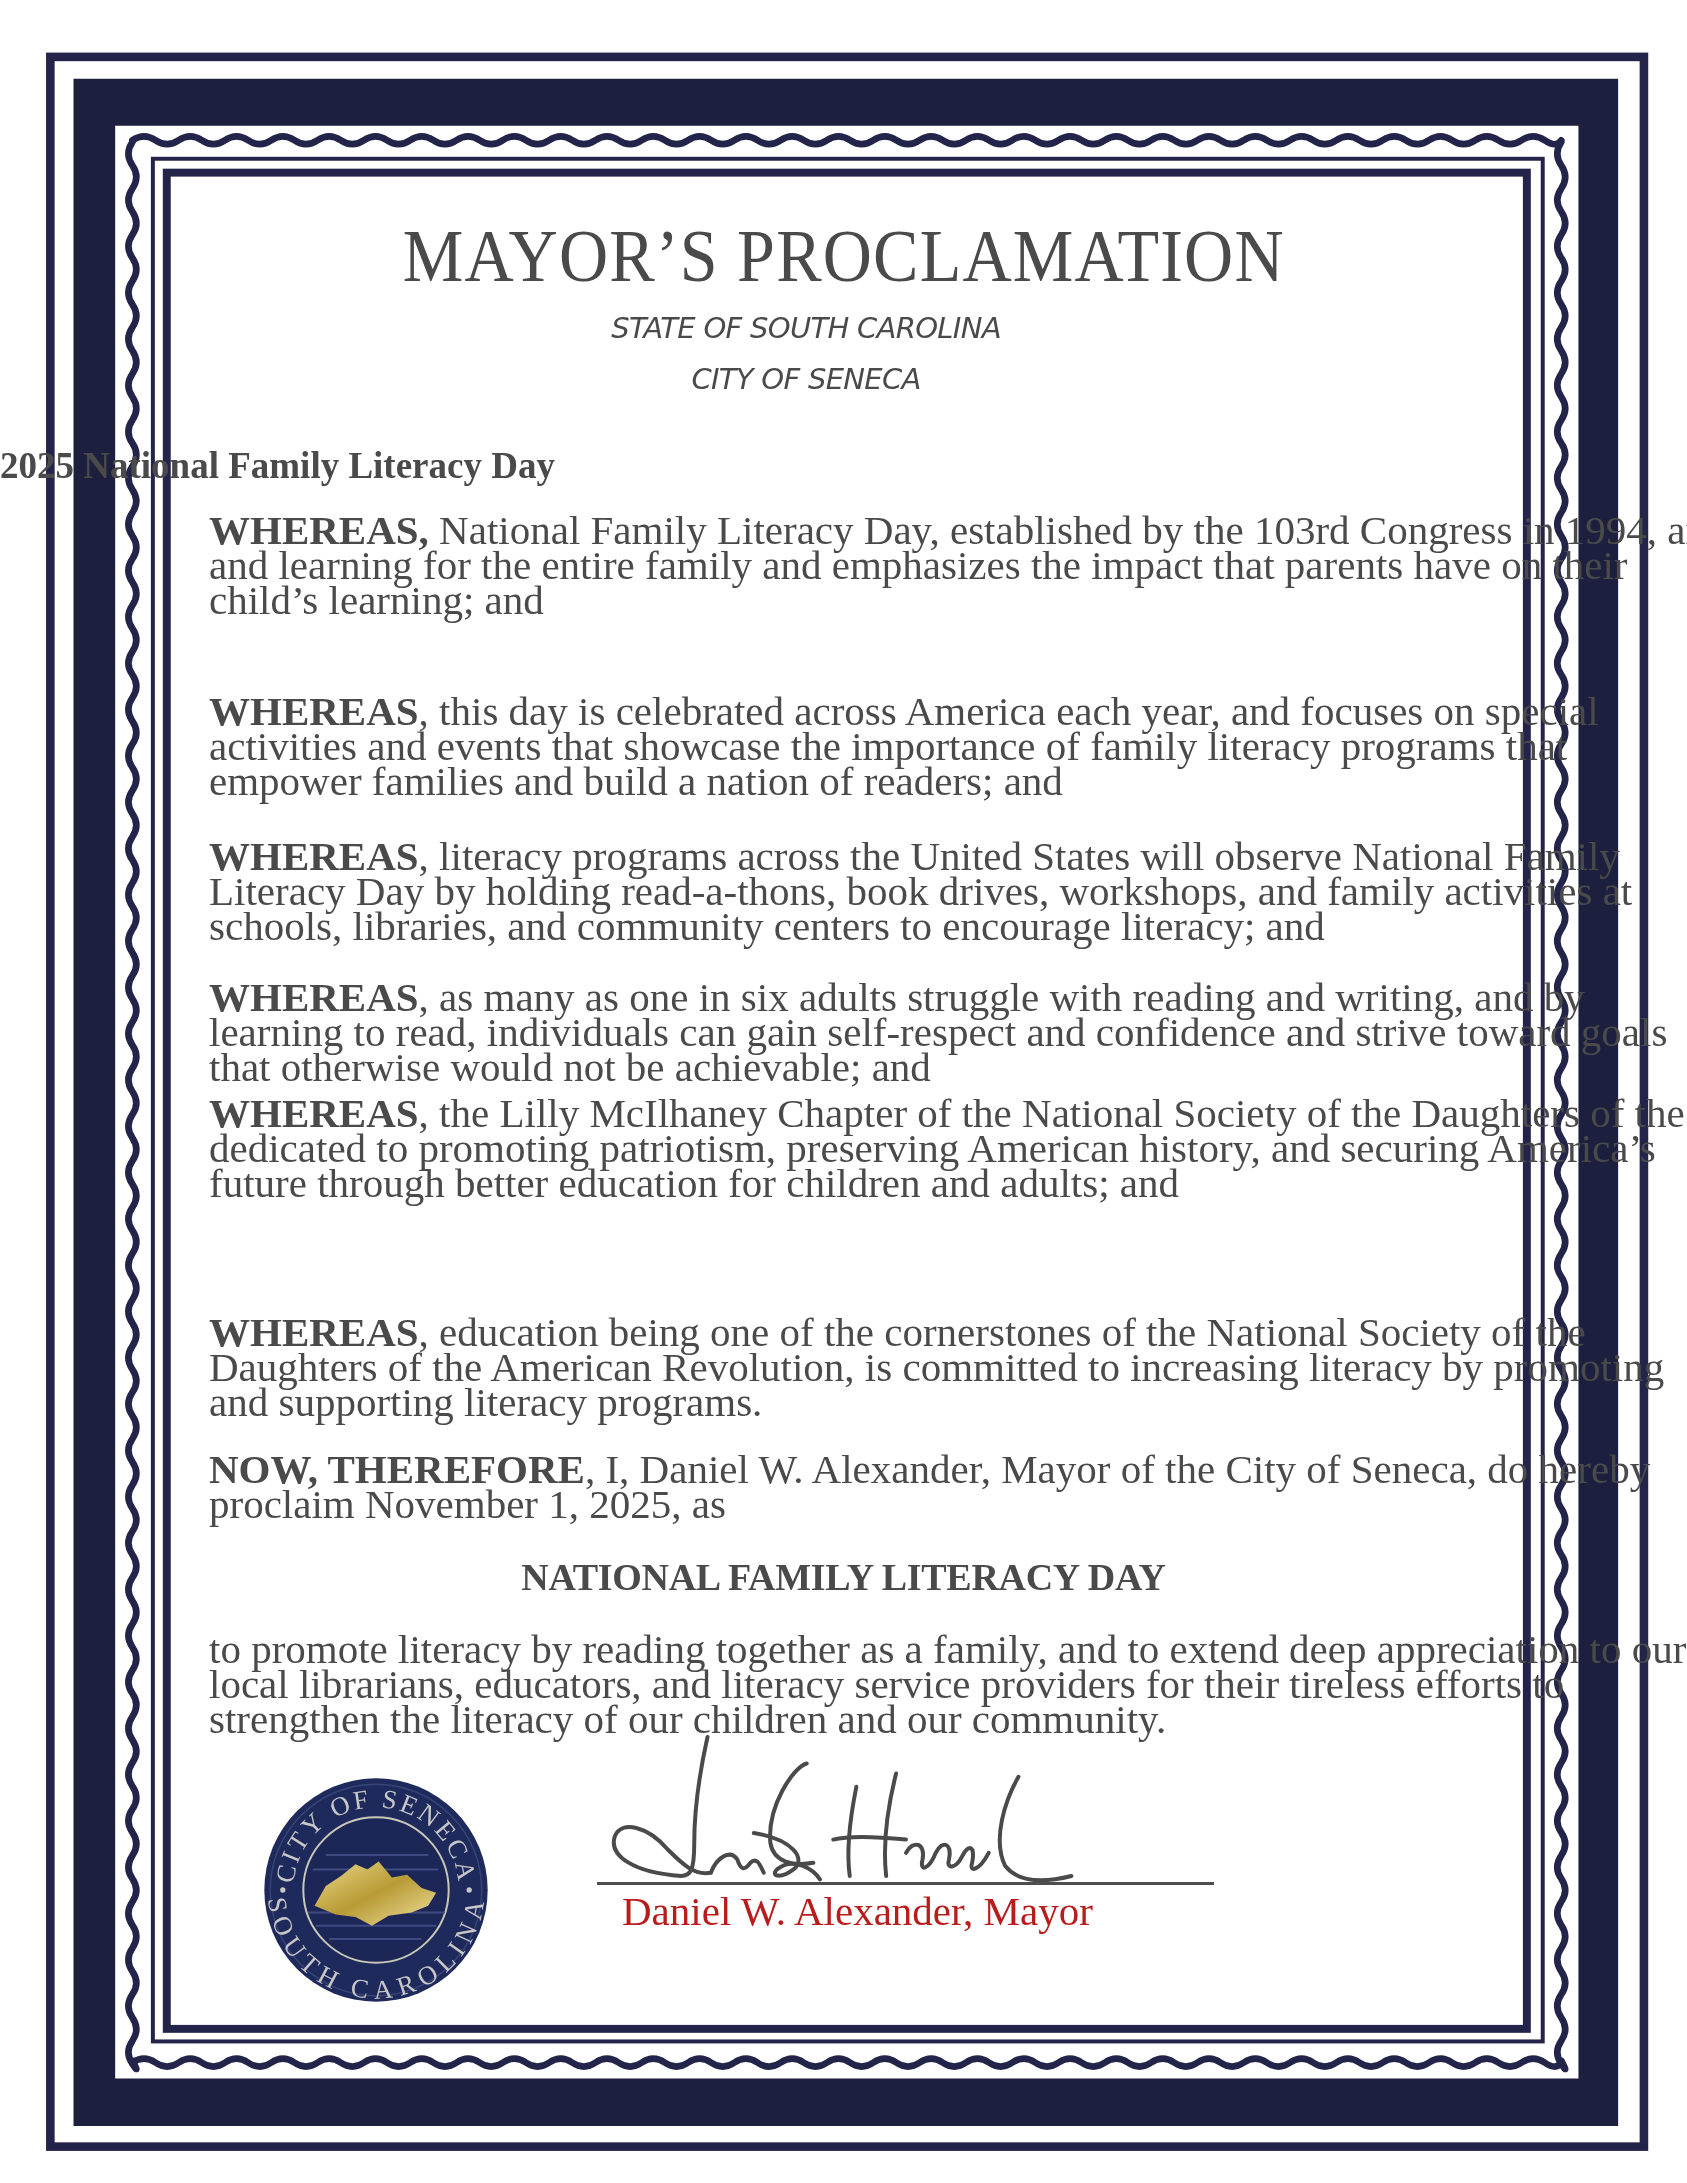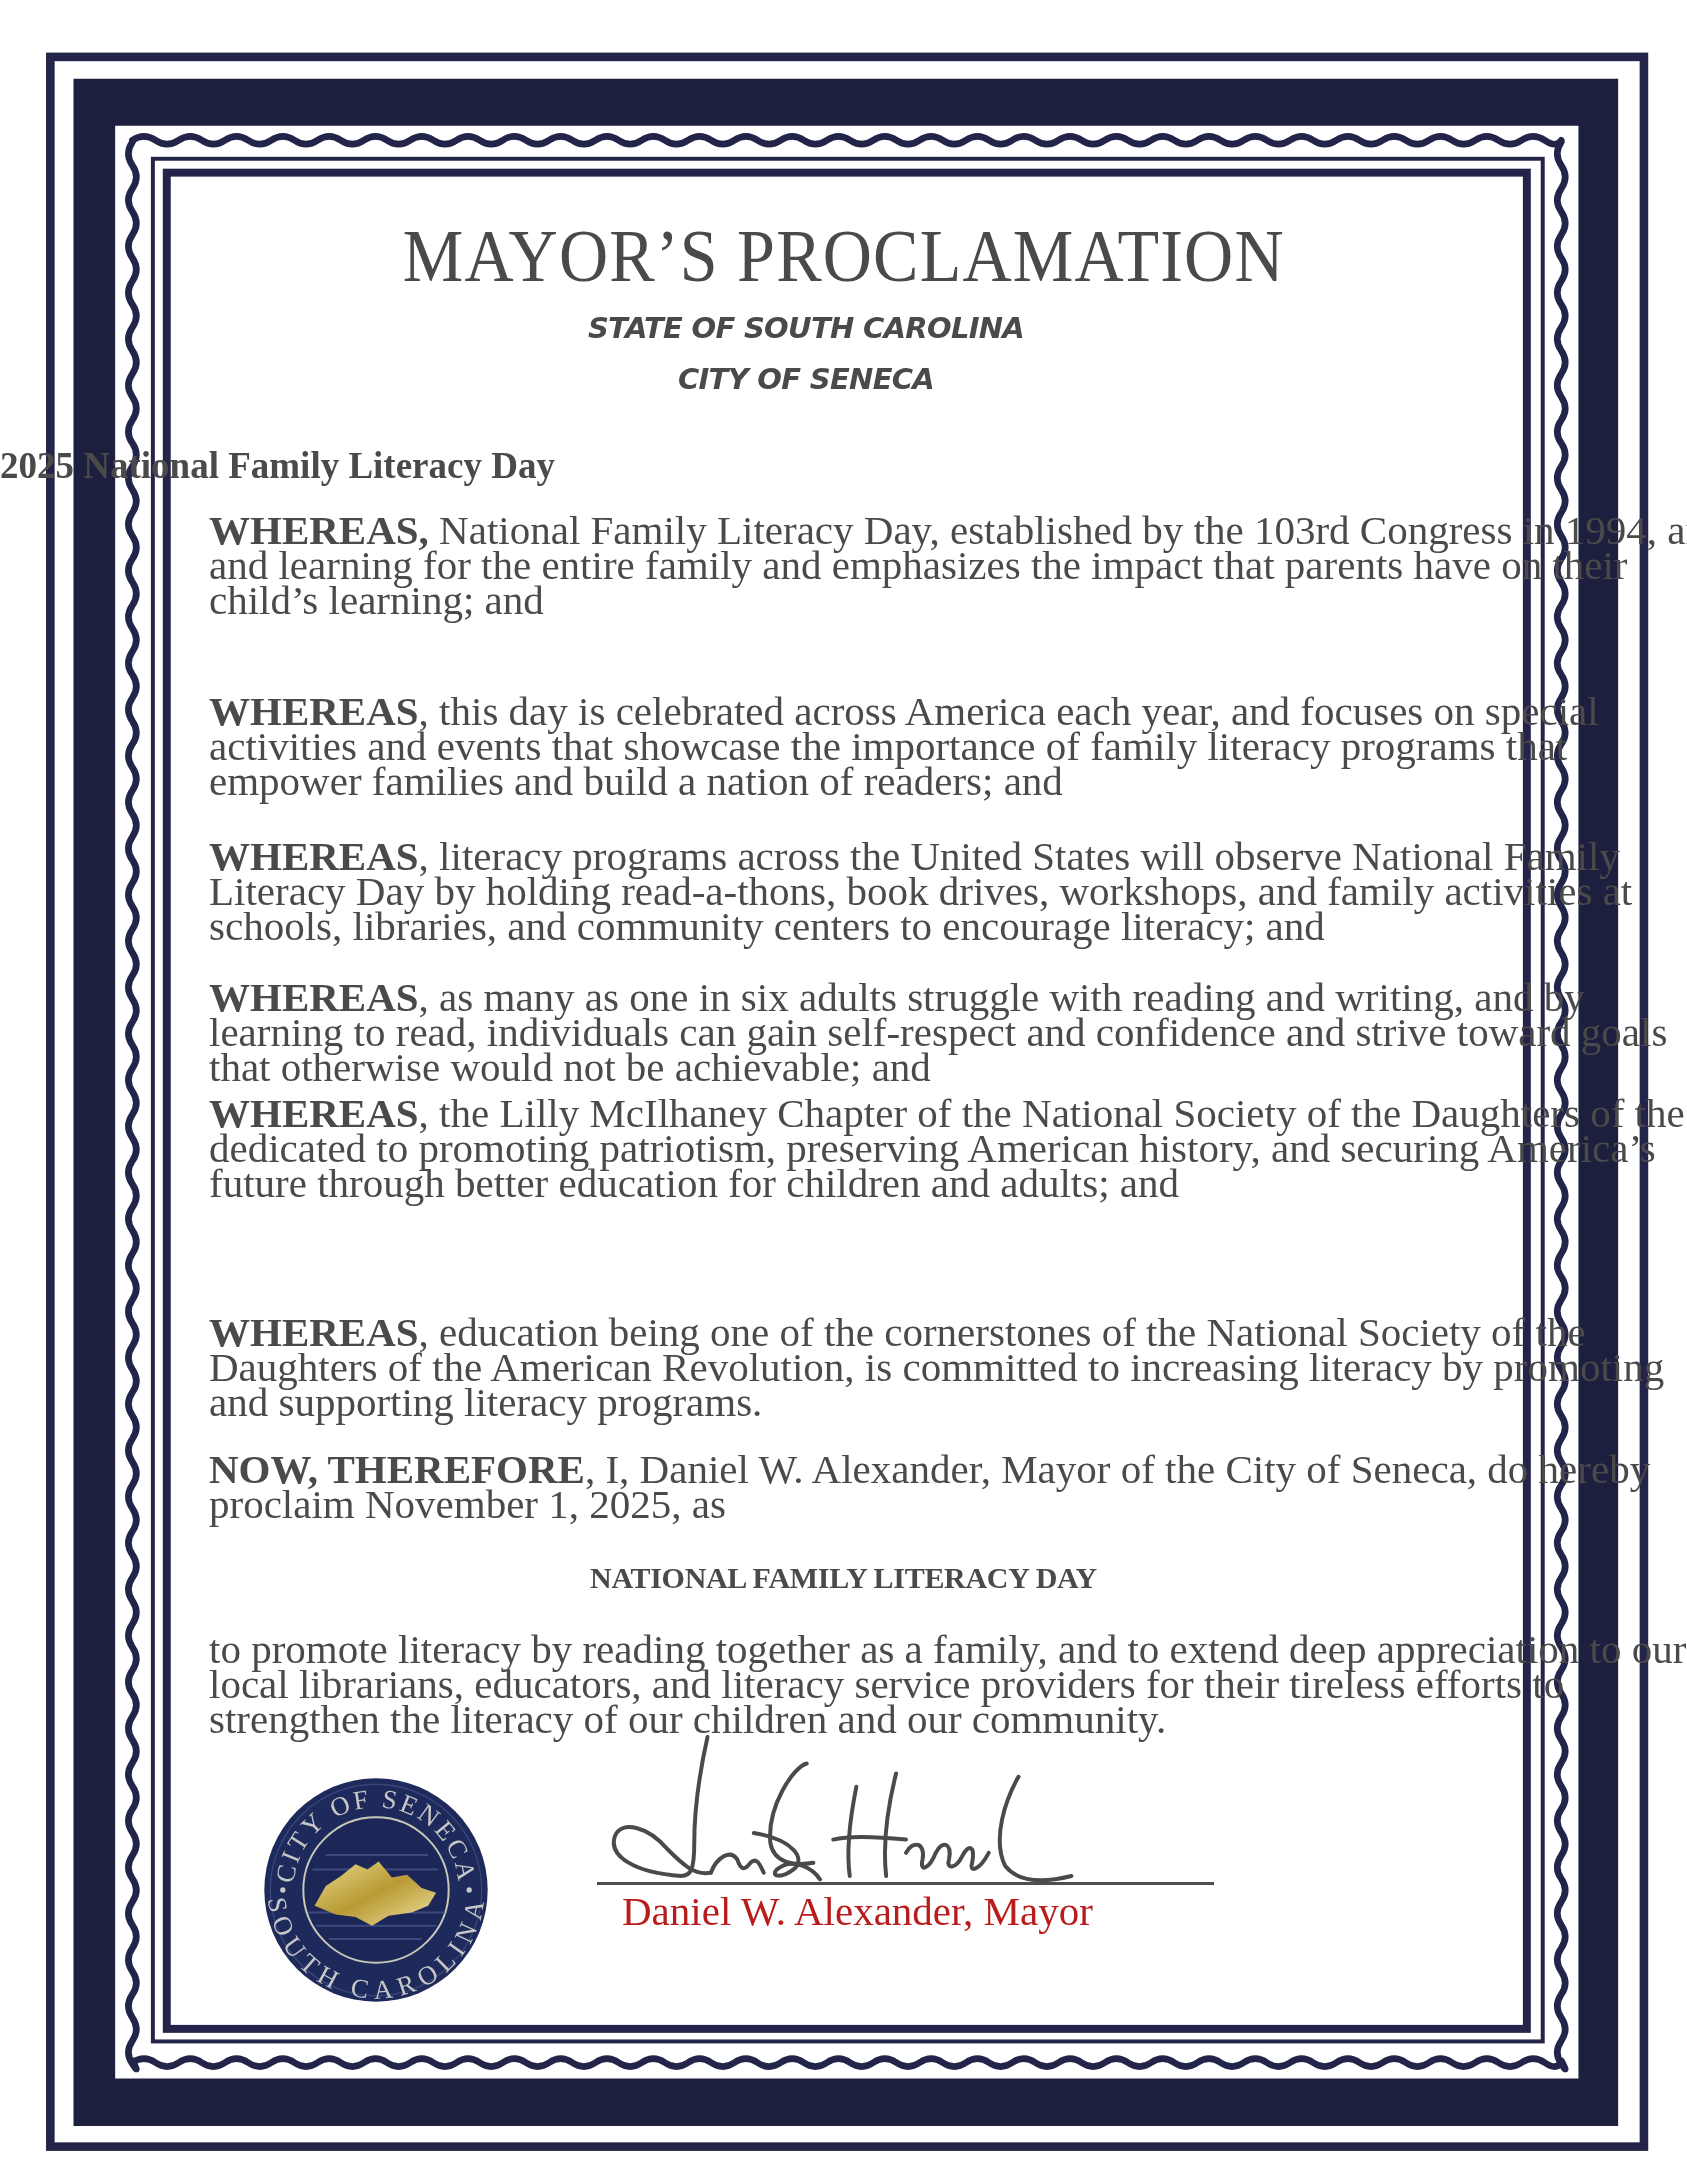--- a/index.html
+++ b/index.html
@@ -11,38 +11,38 @@
   .sans { font-family: "DejaVu Sans", "Liberation Sans", sans-serif; }
 
   #title {
     left: 0; width: 1687px; top: 213px; text-align: center;
     font-size: 74px; line-height: 86px; color: #4a4a4a;
     letter-spacing: 1.3px; font-weight: normal;
     transform: scaleX(0.92); transform-origin: 847px 0;
   }
   .subhead {
     left: 0; width: 1612px; text-align: center;
-    font-size: 29px; line-height: 37px; font-weight: bold; font-style: italic;
+    font-size: 29px; line-height: 37px; font-weight: normal; font-style: italic;
     color: #4a4a4a; letter-spacing: -0.7px;
   }
   #state { top: 310px; }
   #city { top: 361px; }
   #event-title {
     left: 0; width: 1555px; top: 443px; 
     font-size: 37px; line-height: 46px; font-weight: bold; color: #4a4a4a;
   }
   .body-block {
     left: 209px; width: 1317px;
     font-size: 41px; line-height: 35px; color: #4a4a4a;
   }
   .body-block b { font-weight: bold; }
   .line { display: block; white-space: nowrap; }
   #proclaim-heading {
     left: 0; width: 1687px; top: 1559px; text-align: center;
-    font-size: 30px; line-height: 37px; font-weight: bold; color: #4a4a4a;
+    font-size: 38px; line-height: 37px; font-weight: bold; color: #4a4a4a;
     letter-spacing: -0.3px;
   }
   #sig-line { left: 597px; top: 1882px; width: 617px; height: 2.6px; background: #4e4e4e; }
   #sig-name {
     left: 622px; top: 1891px; font-size: 41px; line-height: 40px; color: #b91c1c;
     white-space: nowrap;
   }
   #signature { left: 595px; top: 1727px; width: 622px; height: 159px; }
   #seal { left: 263px; top: 1777px; width: 226px; height: 226px; }
 </style>

